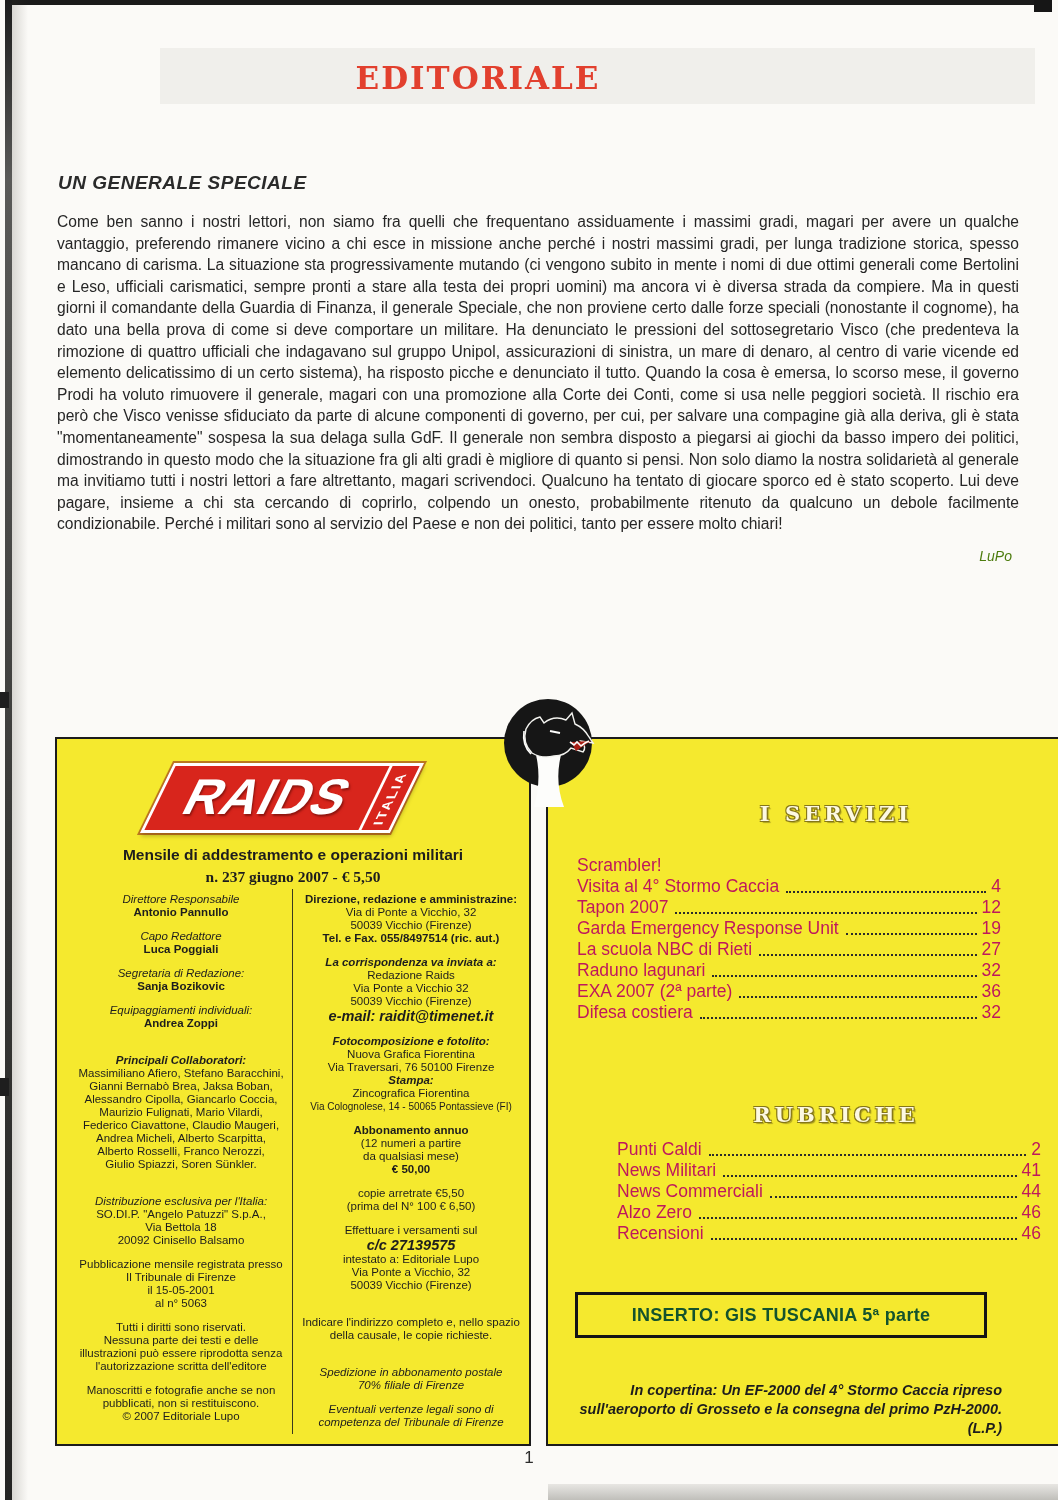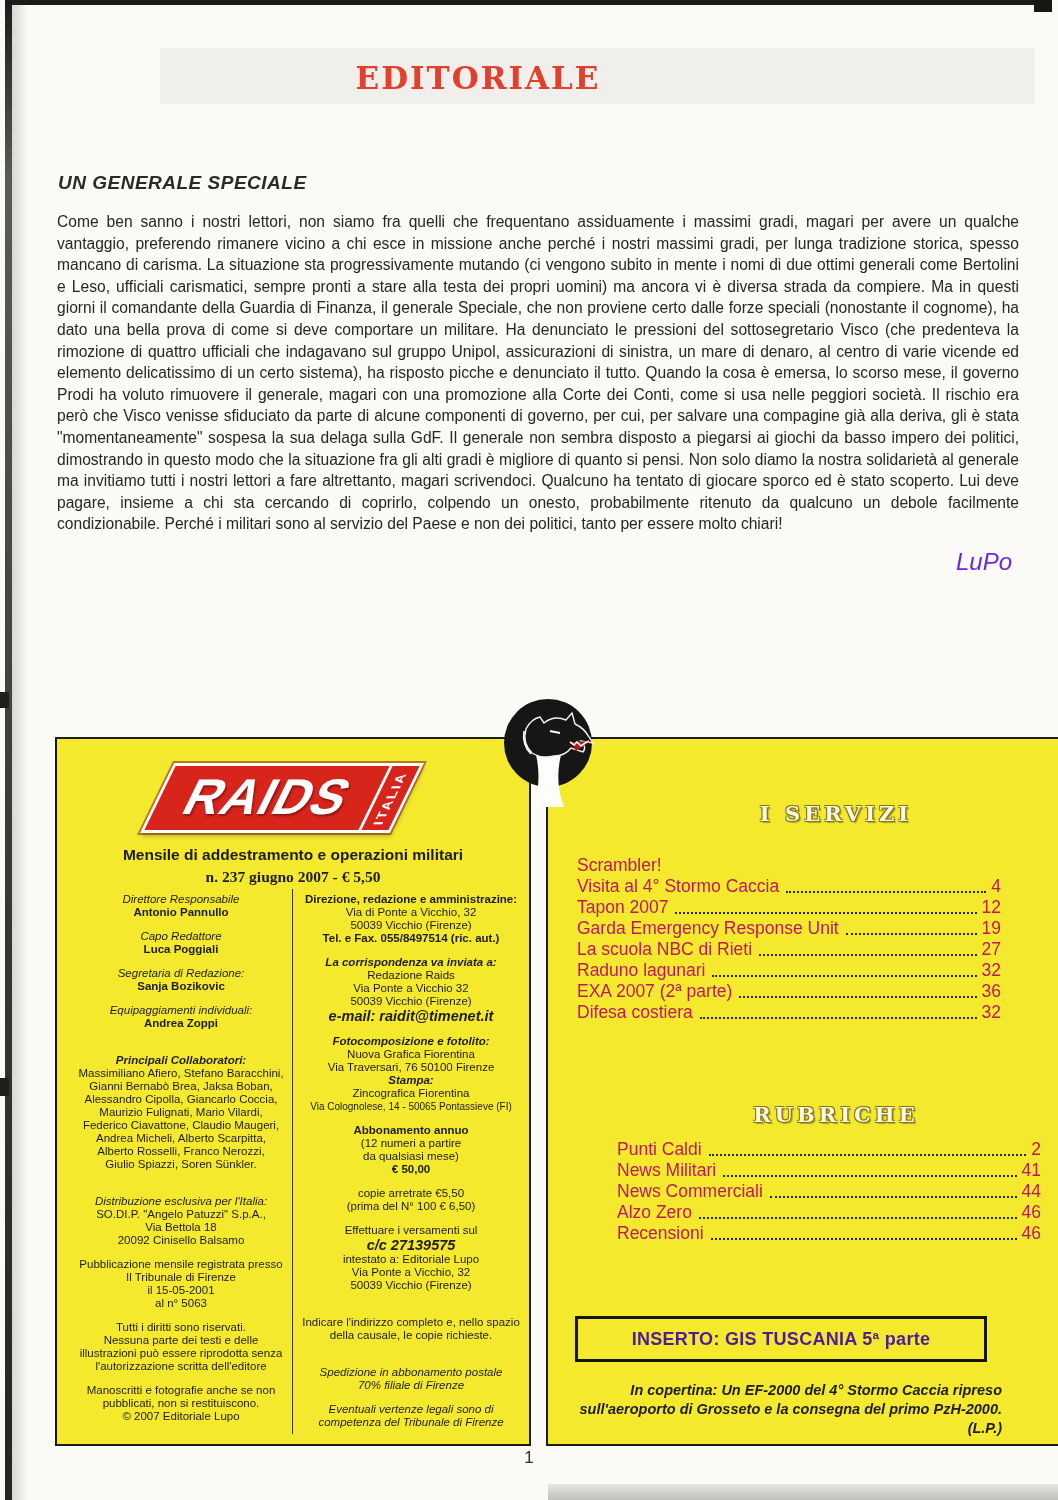--- a/index.html
+++ b/index.html
@@ -23,21 +23,21 @@
   .header-band { position:absolute; left:160px; top:48px; width:875px; height:56px; background:#f0efeb; }
   .page-title  { position:absolute; left:0; top:60px; width:956px; text-align:center;
                  font-family:"DejaVu Serif", serif; font-weight:bold; font-size:31px;
                  letter-spacing:2px; color:#e2402e; }
 
   
   .ed-heading { position:absolute; left:58px; top:172px; font-size:19px; font-weight:bold;
                 font-style:italic; color:#2a2a2a; letter-spacing:.5px; }
   .ed-body    { position:absolute; left:57px; top:211px; width:962px; font-size:15.6px;
                 line-height:21.6px; color:#262626; text-align:justify; }
-  .ed-sign    { position:absolute; right:46px; top:548px; font-size:24px; font-style:italic; color:#6d28d9; }
+  .ed-sign    { position:absolute; right:46px; top:548px; font-size:14px; font-style:italic; color:#4d7c0f; }
 
   
   .panel { position:absolute; background:#f5e92e; border:2px solid #1c1c1c; }
   .panel-left  { left:55px;  top:737px; width:476px; height:709px; }
   .panel-right { left:546px; top:737px; width:580px; height:709px; }
 
   
   .raids-logo { position:absolute; left:100px; top:24px; width:250px; height:70px;
                 background:#d8251c; border:3px solid #fff; transform:skewX(-26deg);
                 box-shadow:0 0 0 2px rgba(140,30,18,.55), 2px 3px 4px rgba(0,0,0,.25);
@@ -77,21 +77,21 @@
   .servizi-list  { top:116px; }
   .rubriche-list { top:400px;margin-left:40px; }
   .toc-row  { display:flex; align-items:flex-end; height:21px; font-size:17.5px; color:#be185d; }
   .toc-label { white-space:nowrap; }
   .toc-leader { flex:1; border-bottom:2px dotted #2b2b2b; margin:0 5px 4px 7px; }
   .toc-page { white-space:nowrap; }
   .toc-row.no-page .toc-leader, .toc-row.no-page .toc-page { visibility:hidden; }
 
   .inserto-box { position:absolute; left:27px; top:553px; width:412px; height:46px;
                 border:3px solid #141414; display:flex; align-items:center; justify-content:center;
-                font-size:18px; font-weight:bold; color:#4c1d95; letter-spacing:.3px;margin-top:24px; }
+                font-size:18px; font-weight:bold; color:#14532d; letter-spacing:.3px; }
   .cover-caption { position:absolute; left:30px; top:642px; width:424px; font-size:14.5px;
                 line-height:19px; font-weight:bold; font-style:italic; color:#1d1d1d;text-align:right; }
 
   
   .wolf-logo { position:absolute; left:498px; top:697px; width:100px; height:112px; }
 
   .page-number { position:absolute; left:0; top:1448px; width:1058px; text-align:center;
                 font-size:17px; color:#2c2c2c; }
 </style>
 </head>

